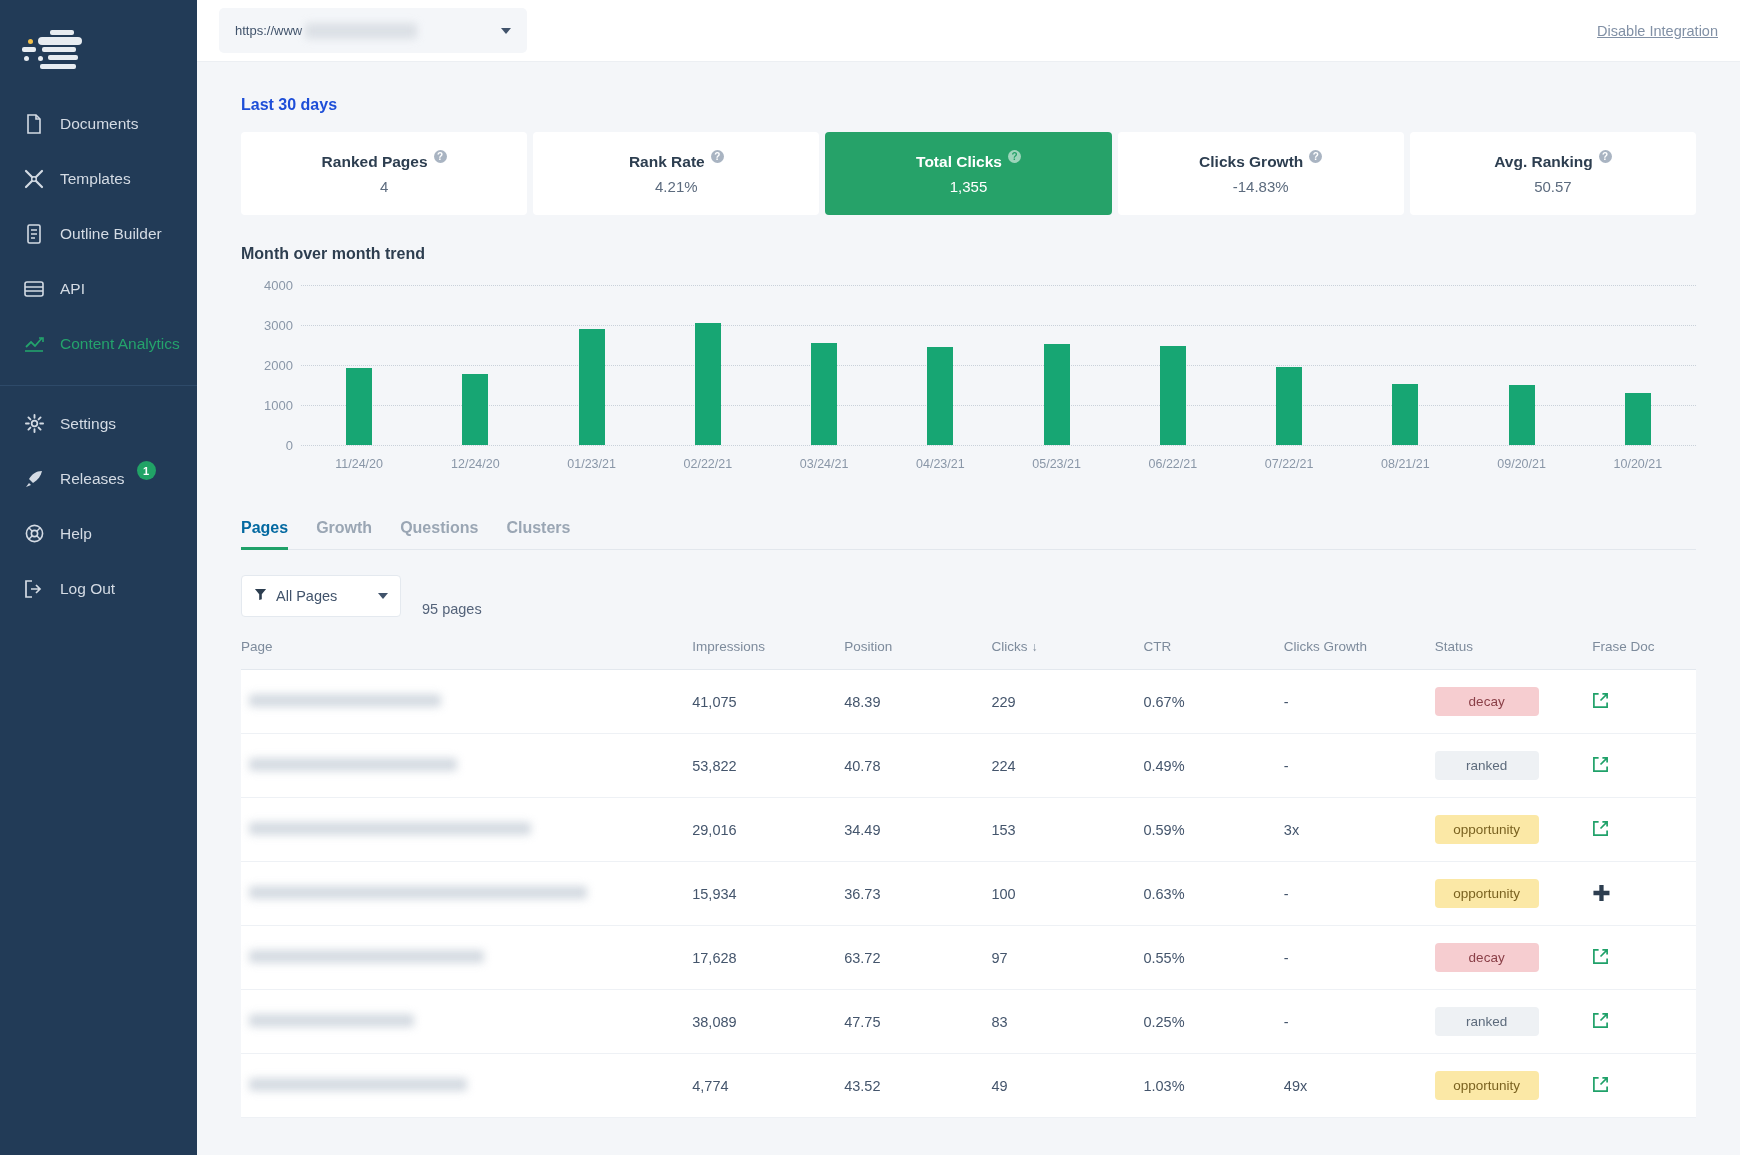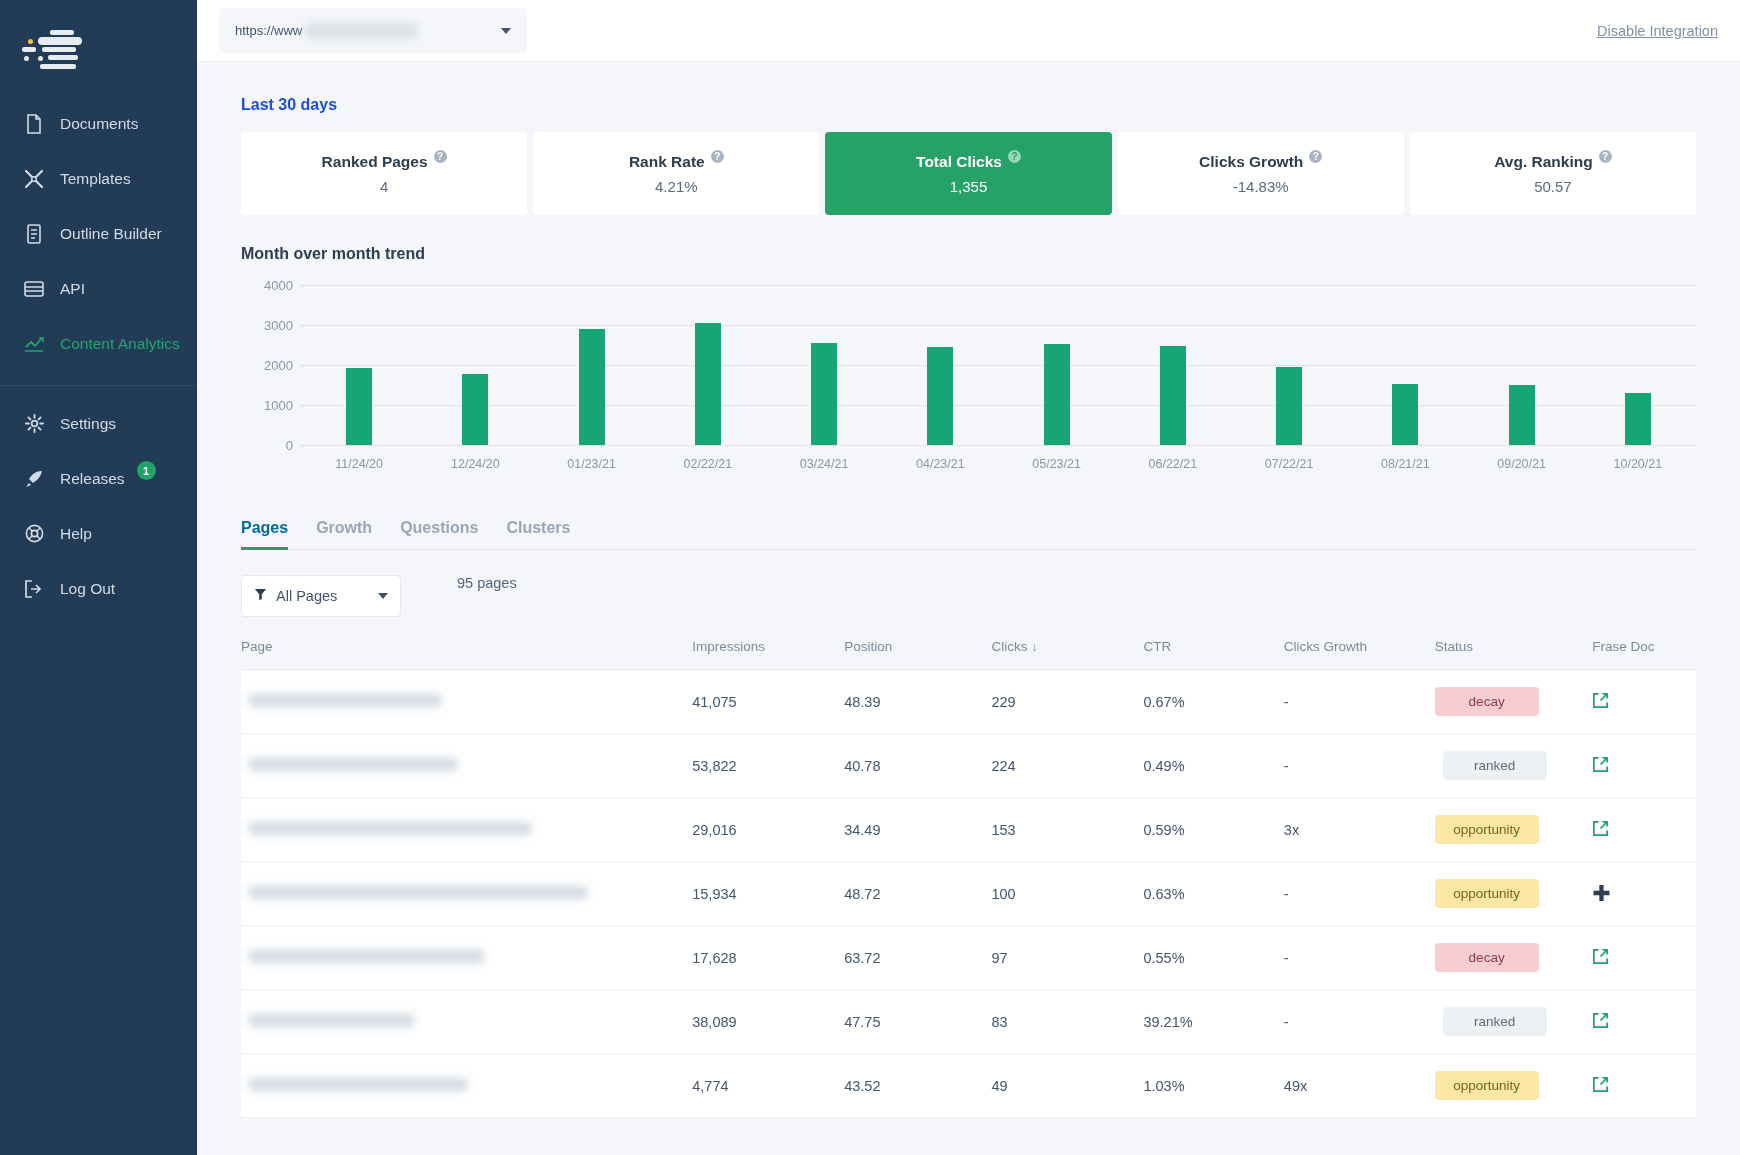--- a/index.html
+++ b/index.html
@@ -177,21 +177,21 @@
     cursor: pointer; position: relative;
   }
   .tab:first-child { padding-left: 0; }
   .tab.active { color: #0369a1; }
   .tab.active::after {
     content: ""; position: absolute;
     left: 0; right: 14px; bottom: -1px; height: 3px; background: #1fa169;
   }
 
   
-  .filter-row { display: flex; align-items: flex-start; margin-top: 25px; gap: 35px; }
+  .filter-row { display: flex; align-items: flex-end; margin-top: 25px; }
   .filter-sel {
     width: 160px; height: 42px; background: #fff;
     border: 1px solid #e4e9ef; border-radius: 4px;
     display: flex; align-items: center; padding: 0 12px;
     font-size: 14.5px; color: #41536b; cursor: pointer;
   }
   .funnel { margin-right: 9px; }
   .filter-chev {
     margin-left: auto;
     border-left: 5px solid transparent;
@@ -225,21 +225,21 @@
     background: #cfd6de; border-radius: 3px;
     filter: blur(4.5px); opacity: .9;
   }
   .pill {
     display: inline-block;
     min-width: 104px; text-align: center;
     padding: 7px 10px; border-radius: 4px;
     font-size: 13.5px;
   }
   .pill.decay { background: #f6cdd0; color: #8a3f47; }
-  .pill.ranked { background: #eef1f4; color: #5d6b7c; margin-left: 8px; }
+  .pill.ranked { background: #eef1f4; color: #5d6b7c; }
   .pill.opportunity { background: #fbe8a6; color: #7a6220; }
   .doc-ic { color: #1fa169; cursor: pointer; display: inline-block; }
   .plus-ic { font-size: 22px; color: #2d3e50; cursor: pointer; line-height: 1; }
   .sortarrow { font-size: 12px; margin-left: 4px; }
 </style>
 </head>
 <body>
 
 <div class="app">
 
@@ -545,21 +545,21 @@
               <td class="col-growth">3x</td>
               <td class="col-status"><span class="pill opportunity">opportunity</span></td>
               <td class="col-doc"><span class="doc-ic"><svg width="17" height="17" viewBox="0 0 18 18">
                     <path d="M7 2H2v14h14v-5" fill="none" stroke="#1fa169" stroke-width="1.8"></path>
                     <path d="M11 2h5v5M16 2l-7 7" fill="none" stroke="#1fa169" stroke-width="1.8"></path>
                   </svg></span></td>
             </tr>
             <tr>
               <td class="col-page"><span class="redacted" style="width: 338px;"></span></td>
               <td class="col-impr">15,934</td>
-              <td class="col-pos">48.72</td>
+              <td class="col-pos">36.73</td>
               <td class="col-clicks">100</td>
               <td class="col-ctr">0.63%</td>
               <td class="col-growth">-</td>
               <td class="col-status"><span class="pill opportunity">opportunity</span></td>
               <td class="col-doc"><span class="plus-ic">✚</span></td>
             </tr>
             <tr>
               <td class="col-page"><span class="redacted" style="width: 235px;"></span></td>
               <td class="col-impr">17,628</td>
               <td class="col-pos">63.72</td>
@@ -570,21 +570,21 @@
               <td class="col-doc"><span class="doc-ic"><svg width="17" height="17" viewBox="0 0 18 18">
                     <path d="M7 2H2v14h14v-5" fill="none" stroke="#1fa169" stroke-width="1.8"></path>
                     <path d="M11 2h5v5M16 2l-7 7" fill="none" stroke="#1fa169" stroke-width="1.8"></path>
                   </svg></span></td>
             </tr>
             <tr>
               <td class="col-page"><span class="redacted" style="width: 165px;"></span></td>
               <td class="col-impr">38,089</td>
               <td class="col-pos">47.75</td>
               <td class="col-clicks">83</td>
-              <td class="col-ctr">39.21%</td>
+              <td class="col-ctr">0.25%</td>
               <td class="col-growth">-</td>
               <td class="col-status"><span class="pill ranked">ranked</span></td>
               <td class="col-doc"><span class="doc-ic"><svg width="17" height="17" viewBox="0 0 18 18">
                     <path d="M7 2H2v14h14v-5" fill="none" stroke="#1fa169" stroke-width="1.8"></path>
                     <path d="M11 2h5v5M16 2l-7 7" fill="none" stroke="#1fa169" stroke-width="1.8"></path>
                   </svg></span></td>
             </tr>
             <tr>
               <td class="col-page"><span class="redacted" style="width: 218px;"></span></td>
               <td class="col-impr">4,774</td>

